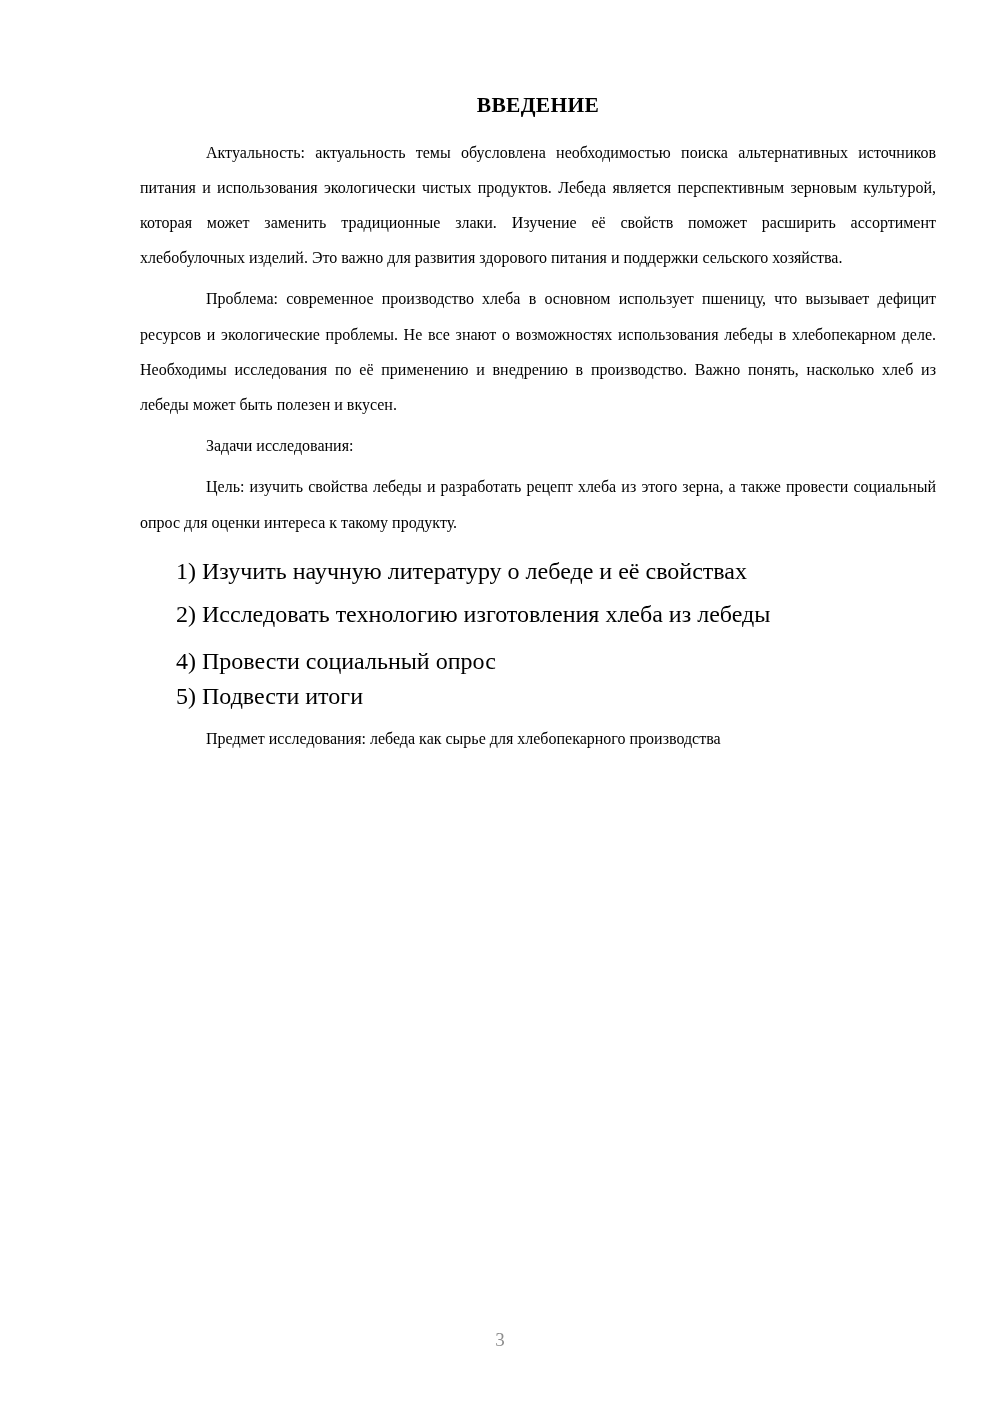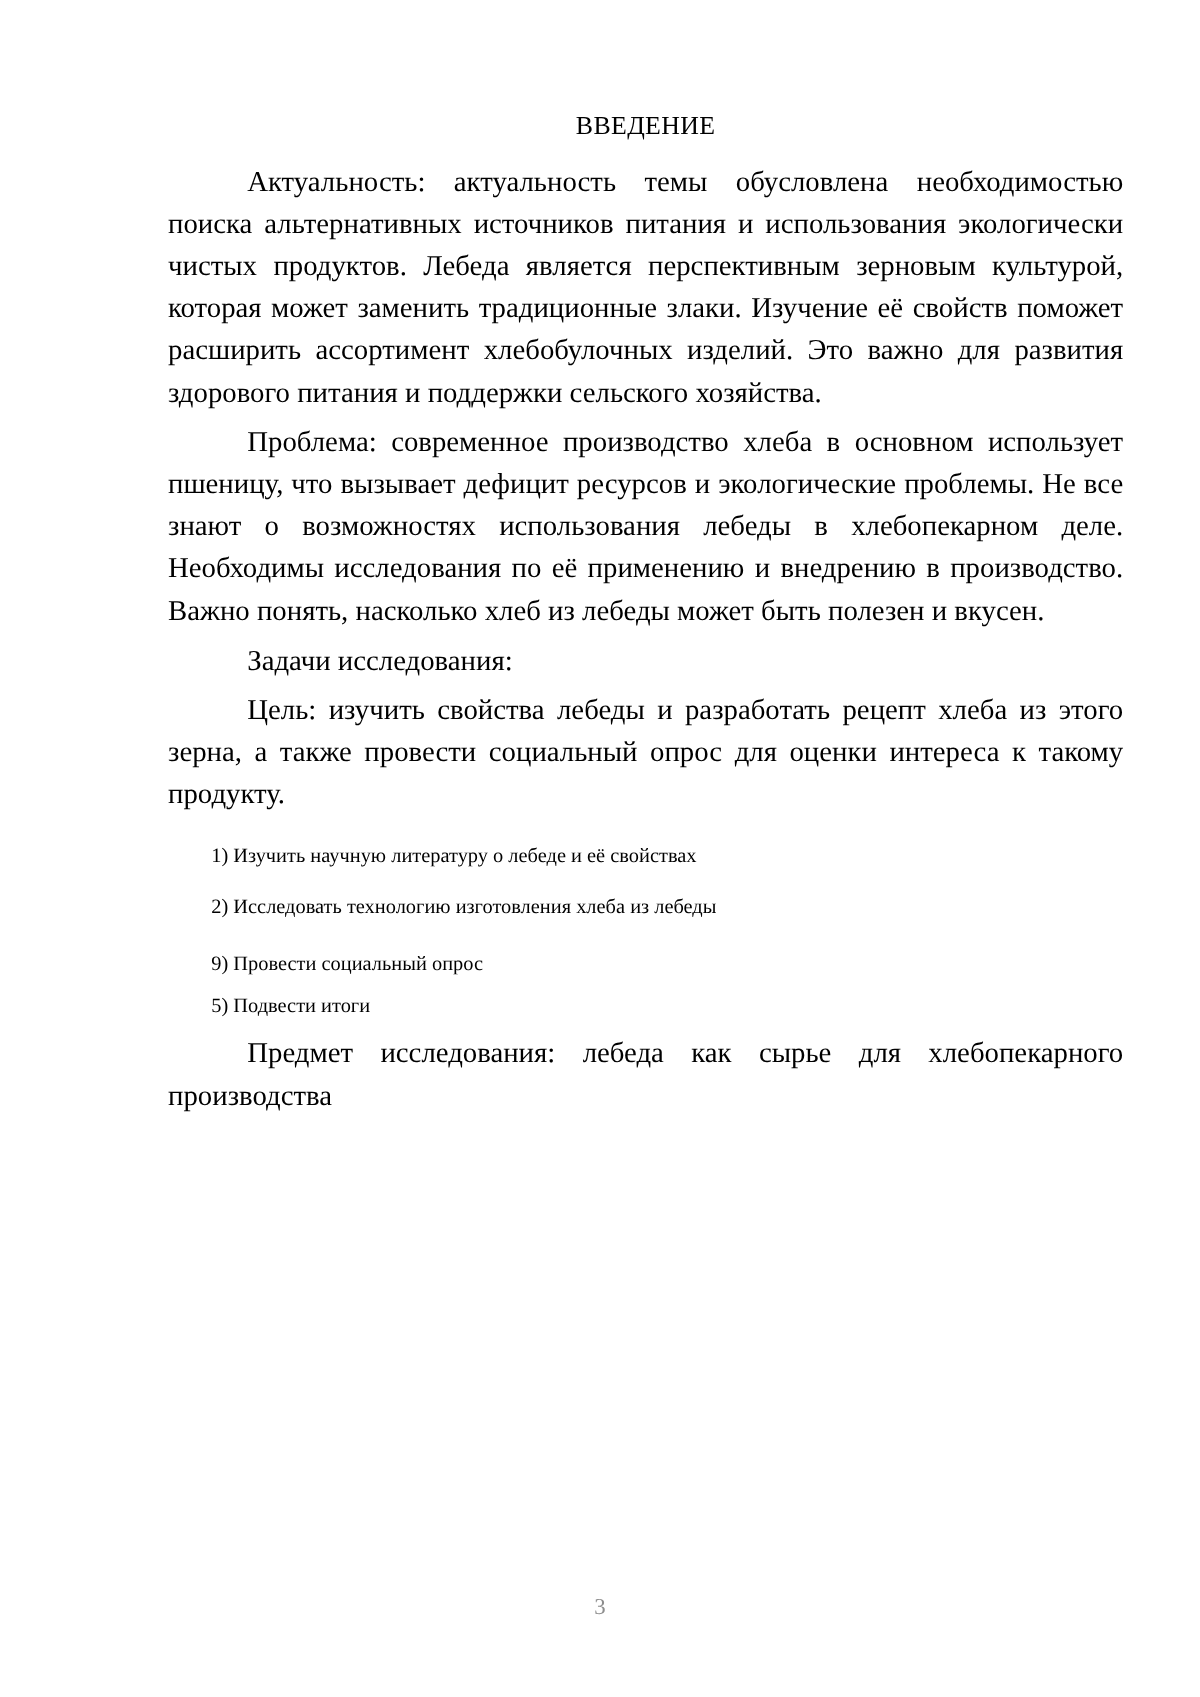--- a/index.html
+++ b/index.html
@@ -23,29 +23,29 @@
     padding: 0;
   }
   .content {
     position: absolute;
     left: 140px;
     top: 0;
     width: 796px;
   }
   .doc-title {
     font-size: 21.5px;
-    font-weight: normal;
+    font-weight: bold;
     text-align: center;
     letter-spacing: 0.3px;
     margin: 0;
     padding-top: 95px;
     line-height: 1.0;
   }
   .para {
-    font-size: 24px;
+    font-size: 16px;
     text-align: justify;
     text-justify: inter-word;
     text-indent: 66px;
     line-height: 35.2px;
     margin: 0;
     padding: 0;
     hyphens: none;
     -webkit-hyphens: none;
   }
   .para.first {
@@ -53,21 +53,21 @@
   }
   .para.gap {
     padding-top: 6px;
   }
   .list {
     list-style: none;
     margin: 0;
     padding: 0;
   }
   .list-item {
-    font-size: 17px;
+    font-size: 24px;
     text-align: left;
     line-height: 35.2px;
     margin: 0;
     padding: 0 0 0 36px;
     white-space: nowrap;
   }
   .list-item.tight {
     line-height: 35.2px;
   }
   .list-spacer-top {
@@ -103,21 +103,21 @@
     <p class="para gap">Цель: изучить свойства лебеды и разработать рецепт хлеба из этого зерна, а также провести социальный опрос для оценки интереса к такому продукту.</p>
 
     <div class="list-spacer-top"></div>
 
     <ul class="list">
       <li class="list-item">1) Изучить научную литературу о лебеде и её свойствах</li>
       <li class="spacer-sm"></li>
       <li class="list-item">2) Исследовать технологию изготовления хлеба из лебеды</li>
       <li class="spacer-sm"></li>
       <li class="spacer-xs"></li>
-      <li class="list-item tight">9) Провести социальный опрос</li>
+      <li class="list-item tight">4) Провести социальный опрос</li>
       <li class="list-item tight">5) Подвести итоги</li>
     </ul>
 
 
     <p class="para gap">Предмет исследования: лебеда как сырье для хлебопекарного производства</p>
 
 
 
   </div>
 

